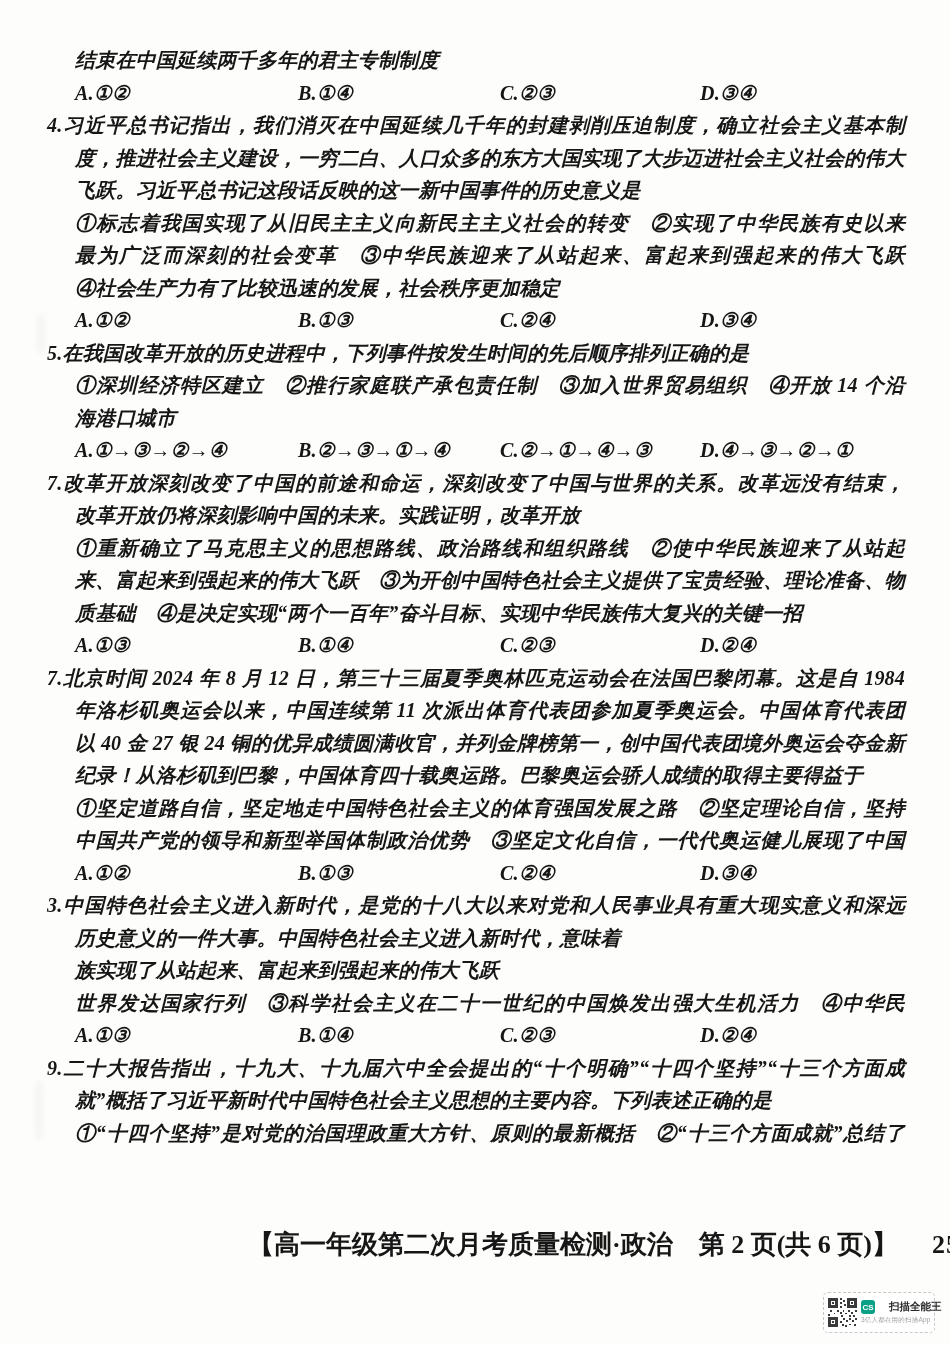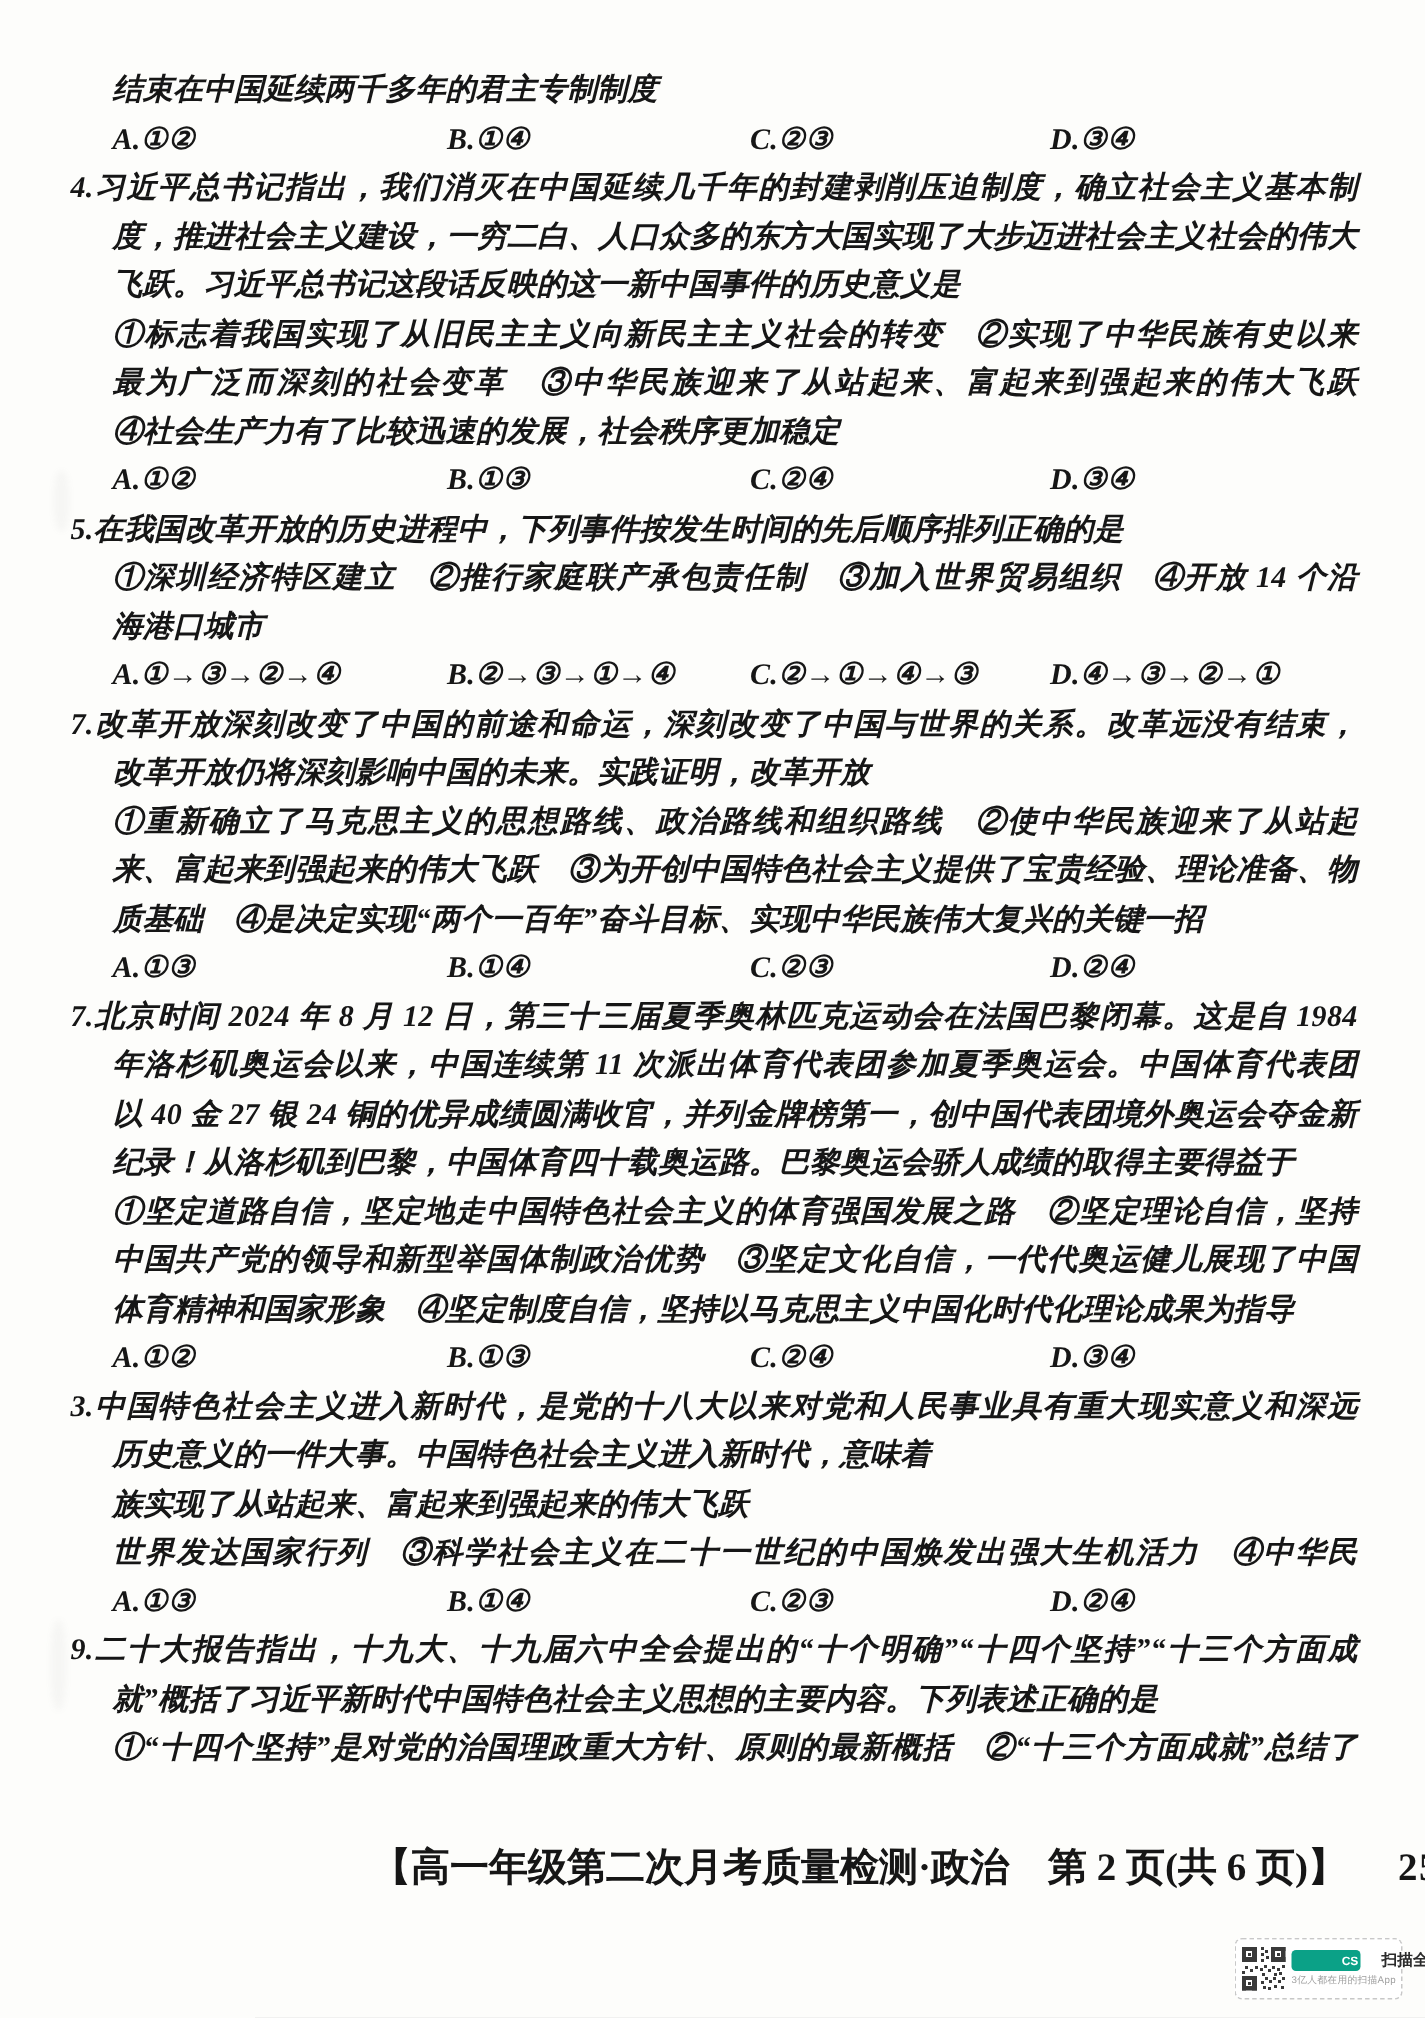--- a/index.html
+++ b/index.html
@@ -62,21 +62,20 @@
   .cam-top{ display:flex;align-items:center; }
   .cs-icon{
     display:inline-flex;
     align-items:center;justify-content:center;
     width:14px;height:14px;
     border-radius:3px;
     background:#0ba187;
     color:#fff;
     font-size:8px;font-weight:700;
     flex:0 0 auto;
-    padding-left:32px;
   }
   .cam-name{
     margin-left:14px;
     font-size:10.5px;
     font-weight:700;
     color:#2b2b2b;
     white-space:nowrap;
     text-align:right;
   }
   .cam-sub{
@@ -133,21 +132,20 @@
         <span class="opt">B.①④</span>
         <span class="opt">C.②③</span>
         <span class="opt">D.②④</span>
       </div>
       <div class="line hang justify">7.北京时间 2024 年 8 月 12 日，第三十三届夏季奥林匹克运动会在法国巴黎闭幕。这是自 1984</div>
       <div class="line justify">年洛杉矶奥运会以来，中国连续第 11 次派出体育代表团参加夏季奥运会。中国体育代表团</div>
       <div class="line justify">以 40 金 27 银 24 铜的优异成绩圆满收官，并列金牌榜第一，创中国代表团境外奥运会夺金新</div>
       <div class="line">纪录！从洛杉矶到巴黎，中国体育四十载奥运路。巴黎奥运会骄人成绩的取得主要得益于</div>
       <div class="line justify">①坚定道路自信，坚定地走中国特色社会主义的体育强国发展之路　②坚定理论自信，坚持</div>
       <div class="line justify">中国共产党的领导和新型举国体制政治优势　③坚定文化自信，一代代奥运健儿展现了中国</div>
-      <div class="line">体育精神和国家形象　④坚定制度自信，坚持以马克思主义中国化时代化理论成果为指导</div>
       <div class="line options">
         <span class="opt">A.①②</span>
         <span class="opt">B.①③</span>
         <span class="opt">C.②④</span>
         <span class="opt">D.③④</span>
       </div>
       <div class="line hang justify">3.中国特色社会主义进入新时代，是党的十八大以来对党和人民事业具有重大现实意义和深远</div>
       <div class="line">历史意义的一件大事。中国特色社会主义进入新时代，意味着</div>
       <div class="line">族实现了从站起来、富起来到强起来的伟大飞跃</div>
       <div class="line justify">世界发达国家行列　③科学社会主义在二十一世纪的中国焕发出强大生机活力　④中华民</div>

